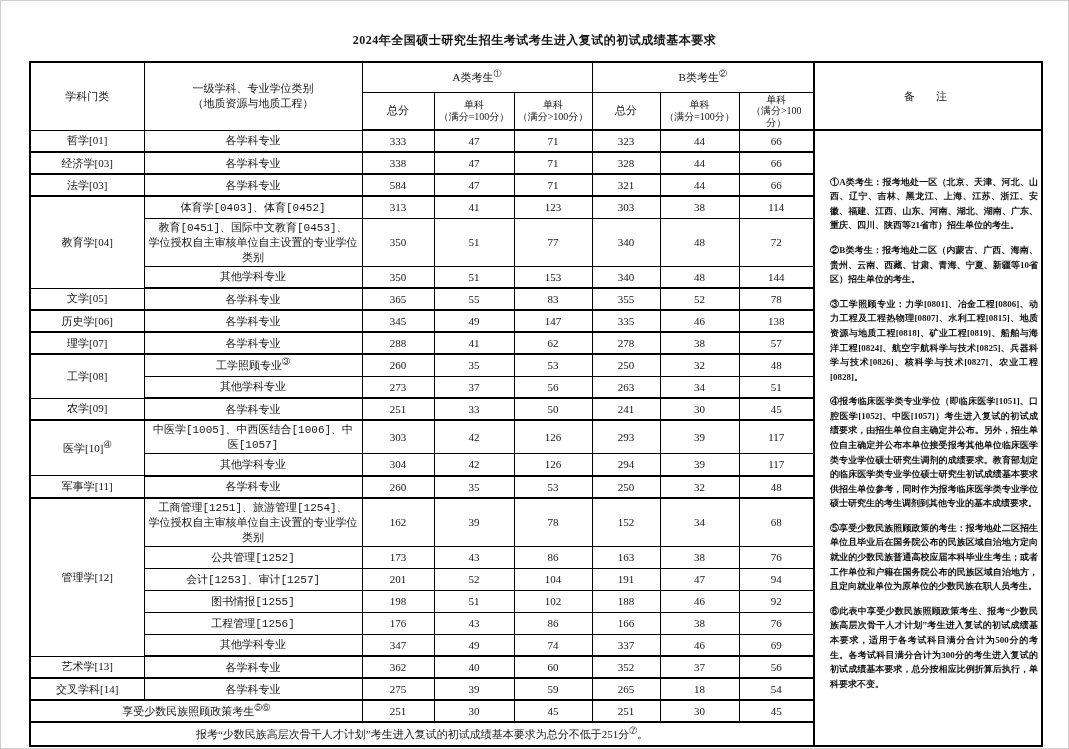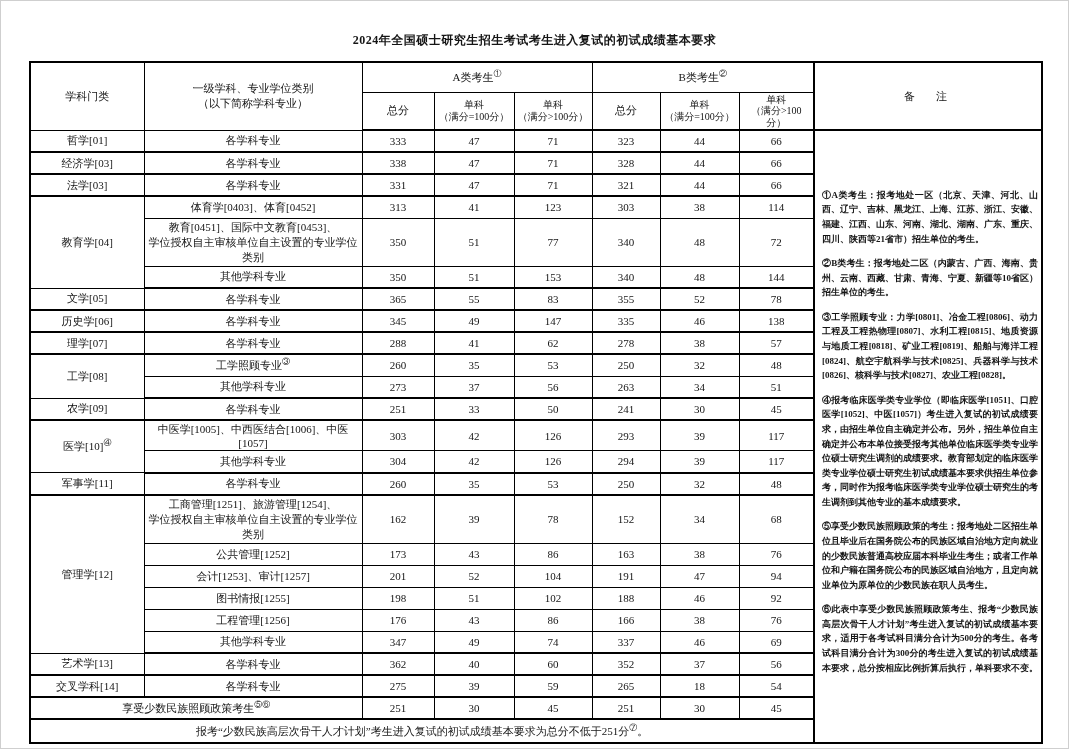--- a/index.html
+++ b/index.html
@@ -43,21 +43,21 @@
     overflow: hidden;
   }
   tr.hdr1 { height: 30px; }
   tr.hdr2 { height: 28px; }
   tr.body-row { height: 22px; }
   tr.tall { height: 44px; }
   tr.foot { height: 24px; }
   .grp { font-size: 12px; }
   .sub2 { font-size: 10px; line-height: 1.15; }
   .cat { font-weight: bold; }
-  .m { text-align: left; padding-left: 6px; font-weight: bold; }
+  .m { text-align: left; padding-left: 6px; font-weight: bold; font-family: Liberation Mono, monospace; }
   .num { font-size: 12.5px; }
   .bl2 { border-left-width: 2px; }
   tr.ge td { border-bottom-width: 2px; }
   sup { font-size: 8px; line-height: 0; }
   .remarks-head {
     border: 2px solid #000 !important;
     font-size: 12px;
     font-weight: bold;
     letter-spacing: 5px;
   }
@@ -66,21 +66,21 @@
     vertical-align: top;
     text-align: left;
     padding: 13px 7px 4px 7px;
     overflow: hidden;
   }
   .remarks-cell p {
     font-size: 9px;
     font-weight: bold;
     line-height: 1.62;
     text-align: justify;
-    margin: 0 0 10px 4px;
+    margin: 0 0 10px 12px;
   }
   .foot-cell { text-align: left; padding-left: 6px; font-weight: bold; margin-left: 42px; }
 </style>
 </head>
 <body>
 
 <div class="page">
   <div class="title">2024年全国硕士研究生招生考试考生进入复试的初试成绩基本要求</div>
 
   <table class="score-table">
@@ -94,21 +94,21 @@
         <col style="width:79px">
         <col style="width:75px">
       <col style="width:228px">
     </colgroup>
 
     <tbody>
         <tr class="hdr1">
       <td rowspan="2"><span>学科门类</span></td>
       <td rowspan="2">
         <div>一级学科、专业学位类别</div>
-        <div>（以下简称学科专业）</div>
+        <div>（地质资源与地质工程）</div>
       </td>
       <td colspan="3" class="grp bl2"><span>A类考生</span><sup>①</sup></td>
       <td colspan="3" class="grp bl2"><span>B类考生</span><sup>②</sup></td>
       <td rowspan="2" class="remarks-head">备　注</td>
     </tr>
     <tr class="hdr2 ge">
       <td class="bl2">总分</td>
       <td>
             <div class="sub2">单科</div>
             <div class="sub2">（满分=100分）</div>
@@ -154,21 +154,21 @@
       <td class="num">47</td>
       <td class="num">71</td>
       <td class="num bl2">328</td>
       <td class="num">44</td>
       <td class="num">66</td>
     </tr>
 
     <tr class="body-row ge">
       <td class="cat">法学[03]</td>
       <td class="m">各学科专业</td>
-      <td class="num bl2">331</td>
+      <td class="num bl2">584</td>
       <td class="num">47</td>
       <td class="num">71</td>
       <td class="num bl2">321</td>
       <td class="num">44</td>
       <td class="num">66</td>
     </tr>
 
     <tr class="body-row">
       <td class="cat" rowspan="3">教育学[04]</td>
       <td class="m">体育学[0403]、体育[0452]</td>

